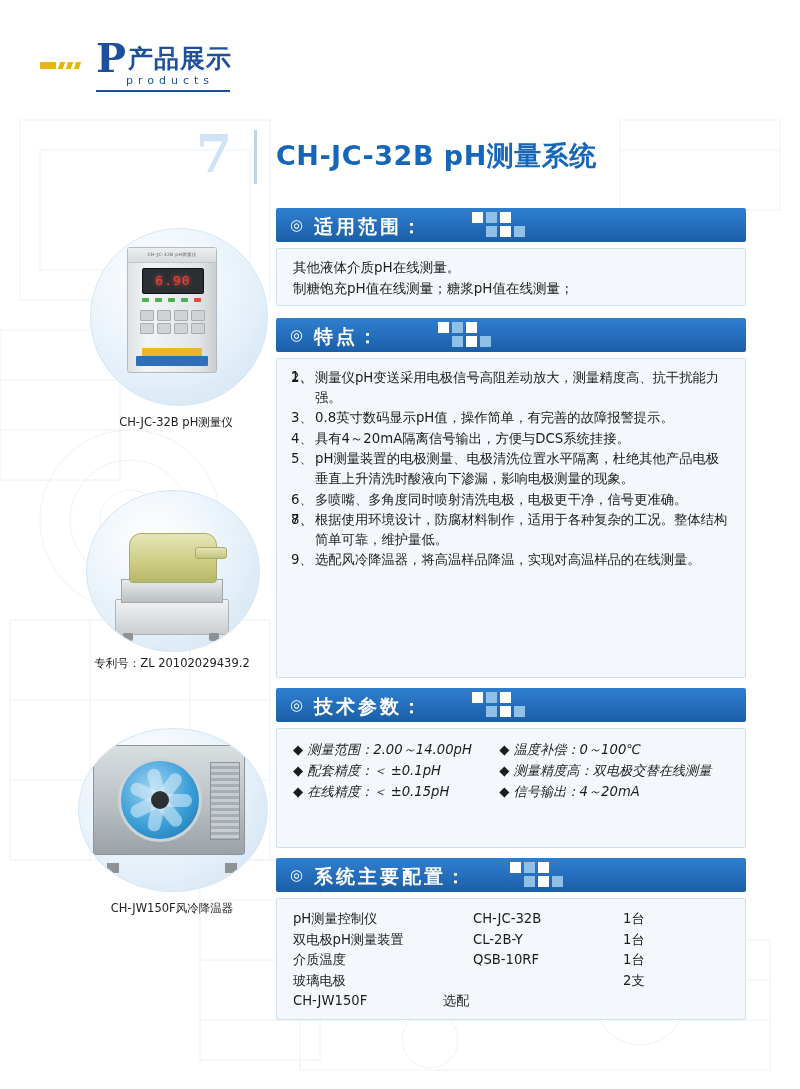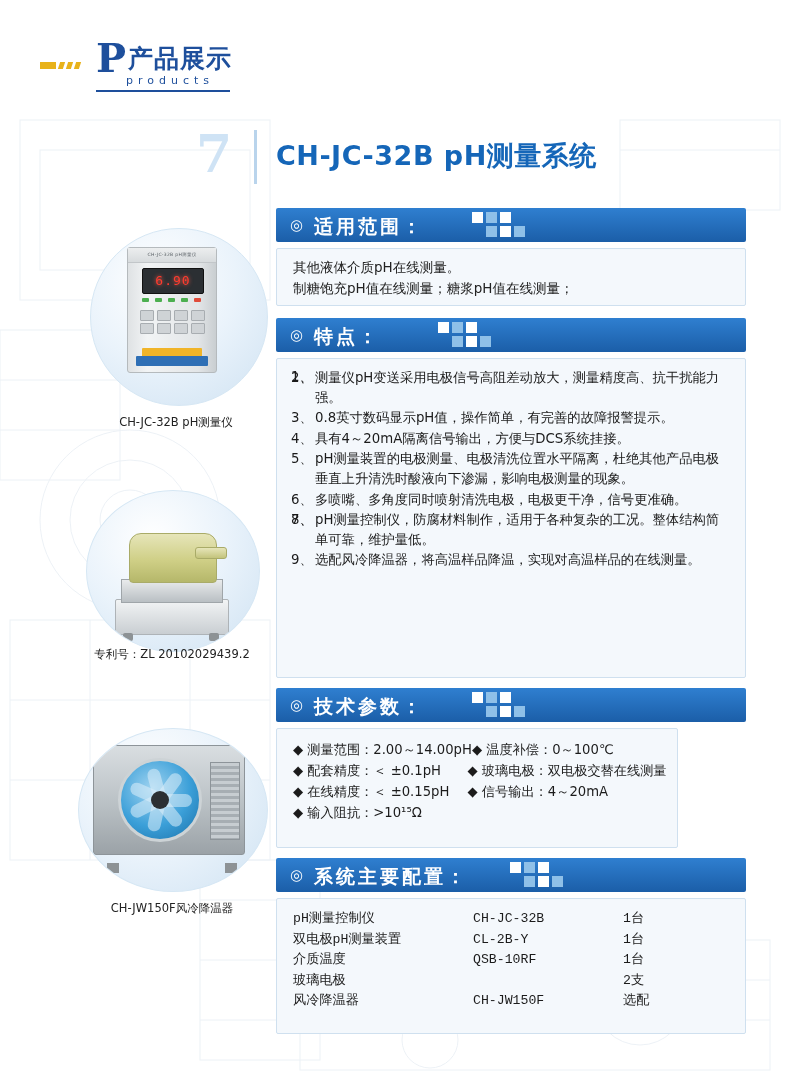--- a/index.html
+++ b/index.html
@@ -193,38 +193,38 @@
     color: #1b1b1b;
   }
   .feat-item .num {
     position: absolute;
     left: 0;
     top: 0;
     width: 24px;
   }
 
   
-  #tech-box { left: 276px; top: 728px; width: 402px; height: 120px; }
+  #tech-box { left: 276px; top: 728px; width: 470px; height: 120px; font-style: italic; }
   .tech-grid {
     position: relative;
     padding: 10px 10px 0 16px;
   }
   .tech-row {
     display: flex;
     font-size: 13.2px;
     line-height: 21px;
   }
   .tech-cell {
     white-space: nowrap;
   }
   .tech-cell.left { width: 210px; }
   .tech-cell.right { width: 240px; }
 
   
-  #config-box { left: 276px; top: 898px; width: 470px; height: 136px; font-family: Liberation Mono, monospace; }
+  #config-box { left: 276px; top: 898px; width: 470px; height: 122px; }
   .cfg-table {
     padding: 10px 10px 0 16px;
     font-size: 13.2px;
     line-height: 20.5px;
   }
   .cfg-row { display: flex; }
   .cfg-c1 { width: 180px; white-space: nowrap; }
   .cfg-c2 { width: 150px; white-space: nowrap; }
   .cfg-c3 { width: 90px; white-space: nowrap; }
 
@@ -490,21 +490,21 @@
     <div class="circle" style="left:34px; top:0; width:172px; height:160px;">
       <div id="dev2">
         <div class="m-base"></div>
         <div class="m-mid"></div>
         <div class="m-head"></div>
         <div class="m-arm"></div>
         <div class="m-foot" style="left:36px"></div>
         <div class="m-foot" style="left:122px"></div>
       </div>
     </div>
-    <div class="cap patent" style="left:0; top:156px;">专利号：ZL 20102029439.2</div>
+    <div class="cap patent" style="left:0; top:165px;">专利号：ZL 20102029439.2</div>
   </div>
 
   <div class="photo-wrap" style="left:52px; top:728px; width:240px; height:200px;">
     <div class="circle" style="left:26px; top:0; width:188px; height:162px;">
       <div id="dev3">
         <div class="f-body">
           <div class="f-ring">
             <div class="f-blade" style="transform:rotate(0deg)"></div>
             <div class="f-blade" style="transform:rotate(51deg)"></div>
             <div class="f-blade" style="transform:rotate(102deg)"></div>
@@ -577,21 +577,21 @@
       </div>
       <div class="feat-item">
         <span class="num">6、</span>
         <span>多喷嘴、多角度同时喷射清洗电极，电极更干净，信号更准确。</span>
       </div>
       <div class="feat-item">
         <span class="num">7、</span>
       </div>
       <div class="feat-item">
         <span class="num">8、</span>
-        <span>pH测量控制仪，防腐材料制作，适用于各种复杂的工况。整体结构简单可靠，维护量低。</span>
+        <span>根据使用环境设计，防腐材料制作，适用于各种复杂的工况。整体结构简单可靠，维护量低。</span>
       </div>
       <div class="feat-item">
         <span class="num">9、</span>
         <span>选配风冷降温器，将高温样品降温，实现对高温样品的在线测量。</span>
       </div>
     </div>
   </div>
 
   <div class="sec-head" style="left:276px; top:688px; width:470px;">
     <span class="diamond">◎</span>
@@ -606,29 +606,25 @@
     </span>
   </div>
   <div class="box" id="tech-box">
     <div class="tech-grid">
       <div class="tech-row">
         <div class="tech-cell left"><span>◆ 测量范围：</span><span>2.00～14.00pH</span></div>
         <div class="tech-cell right"><span>◆ 温度补偿：</span><span>0～100℃</span></div>
       </div>
       <div class="tech-row">
         <div class="tech-cell left"><span>◆ 配套精度：</span><span>＜ ±0.1pH</span></div>
-        <div class="tech-cell right"><span>◆ 玻璃电极：</span><span>双电极交替在线测量</span></div>
+        <div class="tech-cell right"><span>◆ 测量精度高：</span><span>双电极交替在线测量</span></div>
       </div>
       <div class="tech-row">
         <div class="tech-cell left"><span>◆ 在线精度：</span><span>＜ ±0.15pH</span></div>
         <div class="tech-cell right"><span>◆ 信号输出：</span><span>4～20mA</span></div>
-      </div>
-      <div class="tech-row">
-        <div class="tech-cell left"><span>◆ 输入阻抗：</span><span>&gt;10¹⁵Ω</span></div>
-        <div class="tech-cell right"><span></span><span></span></div>
       </div>
     </div>
   </div>
 
   <div class="sec-head" style="left:276px; top:858px; width:470px;">
     <span class="diamond">◎</span>
     <span class="sec-text">系统主要配置：</span>
     <span class="sq-deco" style="left:234px;">
       <i class="sq" style="left:0; top:0;"></i>
       <i class="sq dim" style="left:14px; top:0;"></i>
@@ -654,20 +650,19 @@
         <div class="cfg-c1">介质温度</div>
         <div class="cfg-c2">QSB-10RF</div>
         <div class="cfg-c3">1台</div>
       </div>
       <div class="cfg-row">
         <div class="cfg-c1">玻璃电极</div>
         <div class="cfg-c2"></div>
         <div class="cfg-c3">2支</div>
       </div>
       <div class="cfg-row">
-        <div class="cfg-c1">风冷降温器</div>
         <div class="cfg-c2">CH-JW150F</div>
         <div class="cfg-c3">选配</div>
       </div>
     </div>
   </div>
 
 </div>
 
 </body></html>

